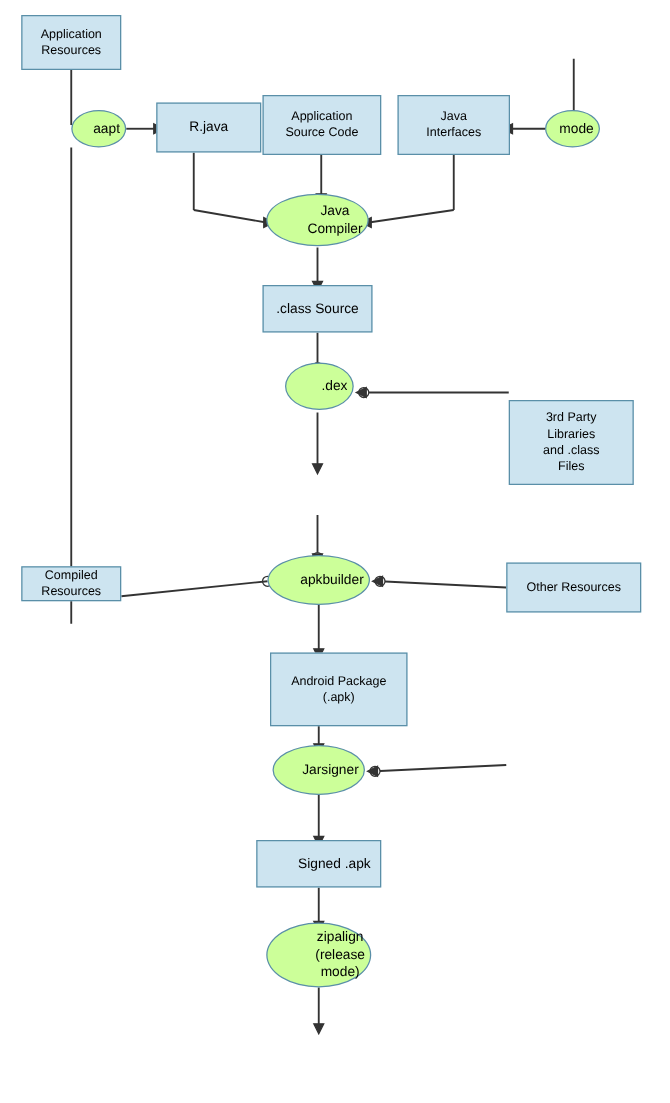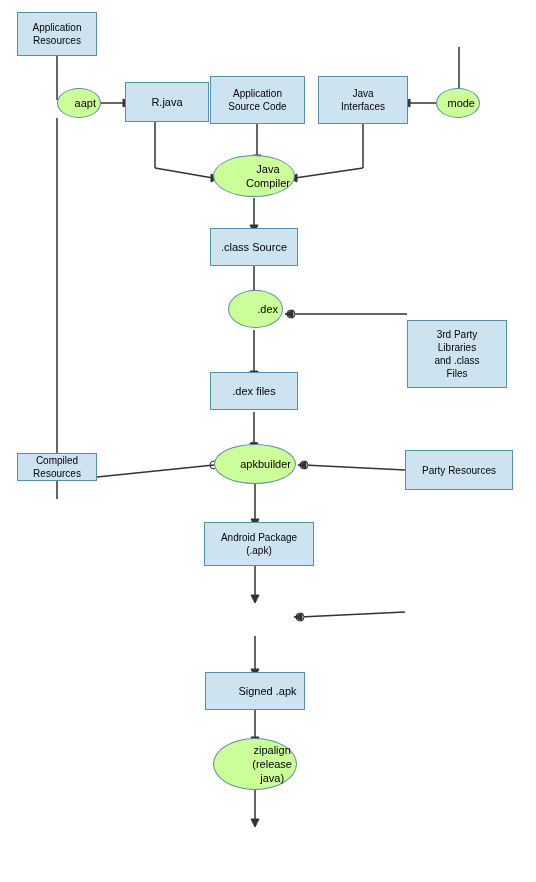--- a/index.html
+++ b/index.html
@@ -181,48 +181,48 @@
     <span>.dex</span>
   </div>
 
   <div class="box" style="left:407px; top:280px; width:100px; height:68px;margin-top:40px;">
     <span style="white-space:pre-line; font-size:10px;">3rd Party
 Libraries
 and .class
 Files</span>
   </div>
 
-  <div class="box" style="left:210px; top:372px; width:88px; height:38px;">
-    <span>.dex files</span>
-  </div>
 
   <div class="box" style="left:17px; top:453px; width:80px; height:28px;">
     <span style="white-space:pre-line; font-size:10px;">Compiled
 Resources</span>
   </div>
 
   <div class="ellipse" style="left:214px; top:444px; width:82px; height:40px;">
     <span>apkbuilder</span>
   </div>
 
   <div class="box" style="left:405px; top:450px; width:108px; height:40px;">
-    <span style="font-size:10px;">Party Resources</span>
-  </div>
-
-  <div class="box" style="left:204px; top:522px; width:110px; height:44px;">
+    <span style="font-size:10px;">Other Resources</span>
+  </div>
+
+  <div class="box" style="left:216px; top:522px; width:110px; height:59px;">
     <span style="white-space:pre-line; font-size:10px;">Android Package
 (.apk)</span>
   </div>
 
+  <div class="ellipse" style="left:218px; top:596px; width:74px; height:40px;">
+    <span>Jarsigner</span>
+  </div>
 
 
   <div class="box" style="left:205px; top:672px; width:100px; height:38px;padding-left:31px;">
     <span>Signed .apk</span>
   </div>
 
   <div class="ellipse" style="left:213px; top:738px; width:84px; height:52px;">
     <span style="white-space:pre-line; text-align:center;">zipalign
 (release
-java)</span>
+mode)</span>
   </div>
 
 
 </div>
 
 </body></html>

